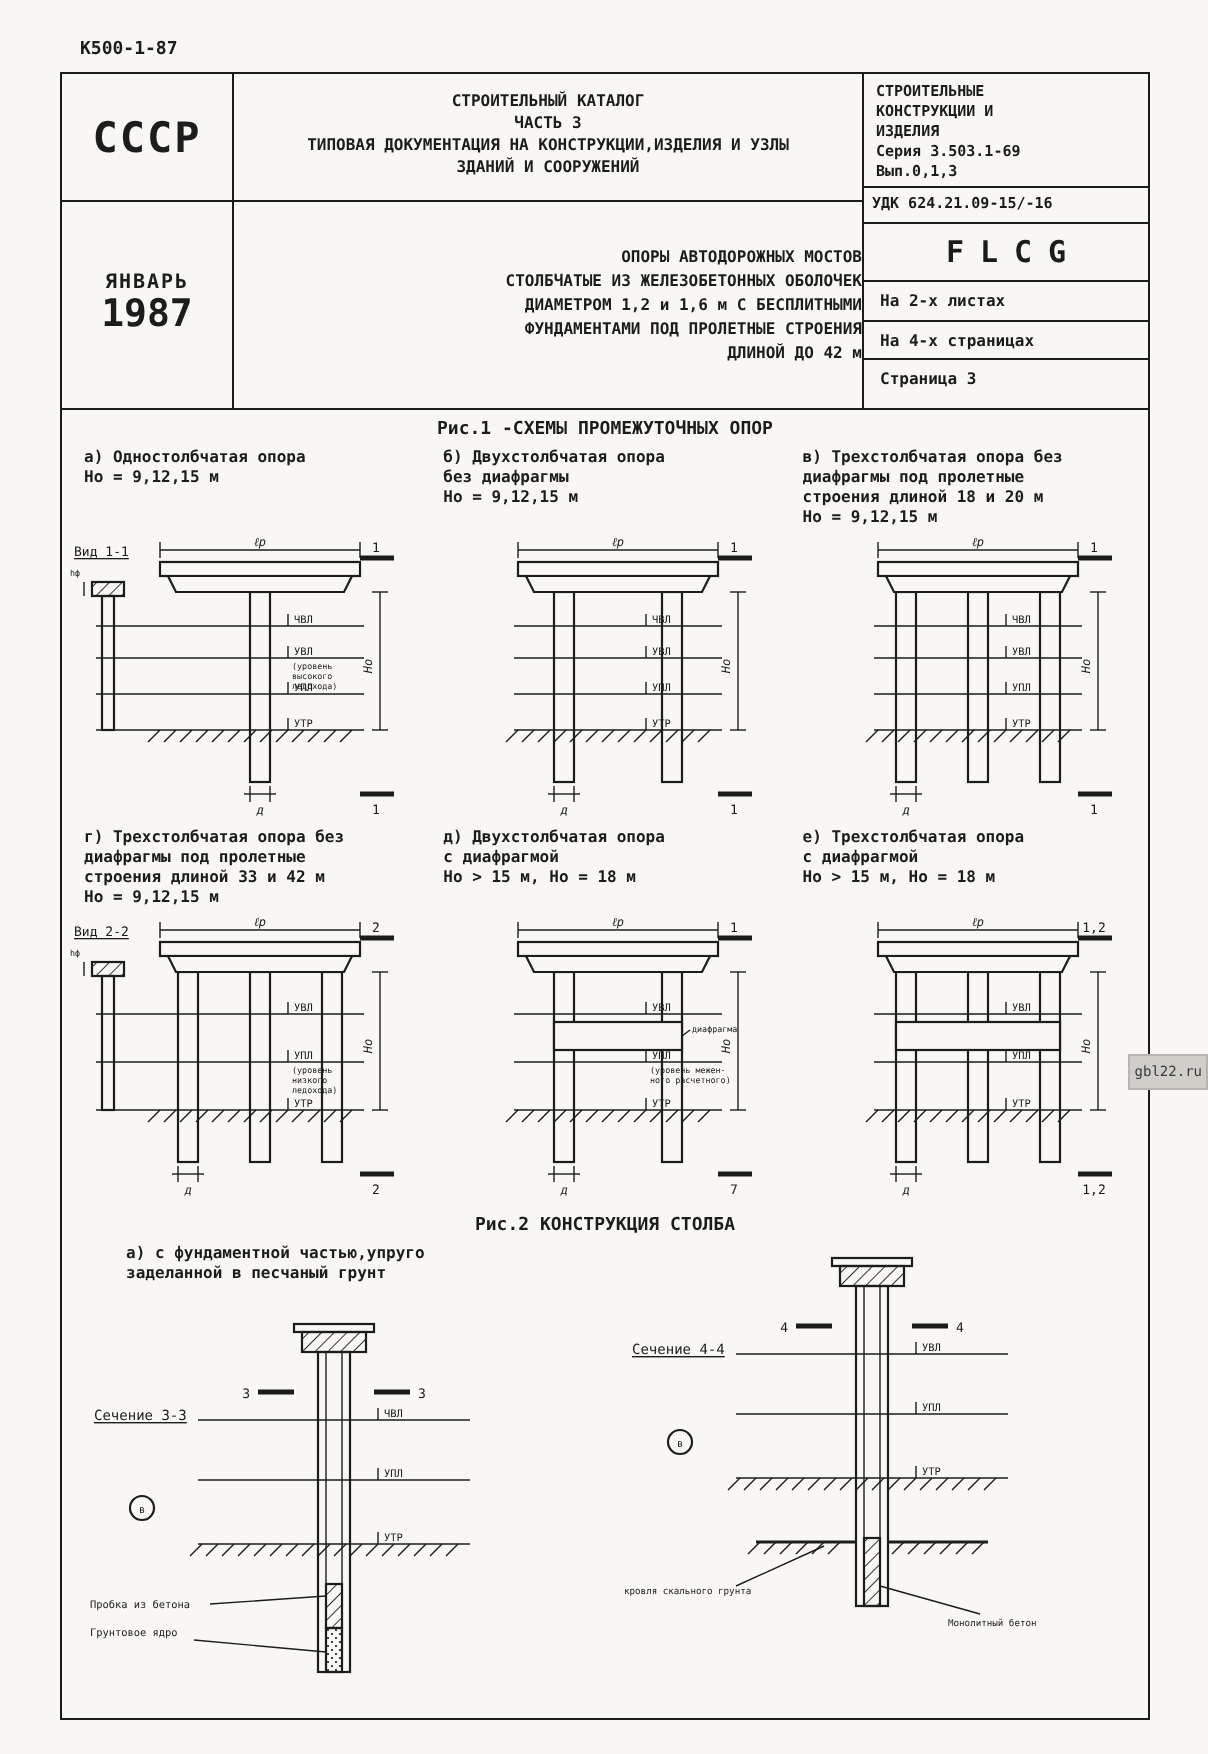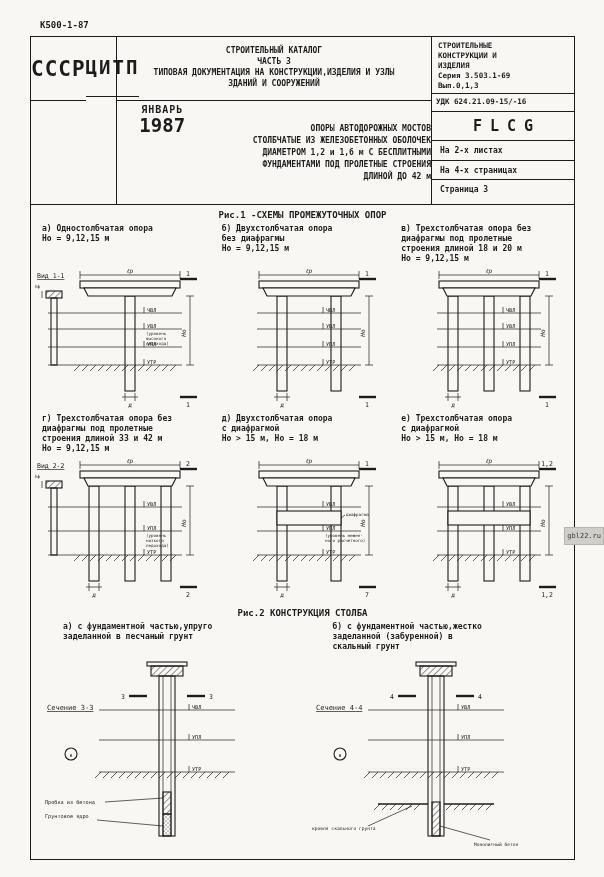--- a/index.html
+++ b/index.html
@@ -2,21 +2,21 @@
 <html><head>
 <meta charset="utf-8">
 <style>
   html,body{margin:0;padding:0;background:#eceae5;}
   .page{position:relative;width:604px;height:877px;background:#f8f7f3;margin:0 auto;overflow:hidden;
         font-family:"DejaVu Sans Mono",monospace;color:#1c1c1c;}
   .doc-code{position:absolute;left:40px;top:20px;font-size:9px;font-weight:600;}
   .frame{position:absolute;left:30px;top:36px;width:545px;height:824px;border:1.6px solid #1c1c1c;box-sizing:border-box;background:#f8f7f3;}
   
   .hdr{display:flex;height:168px;border-bottom:1.4px solid #1c1c1c;box-sizing:border-box;}
-  .hcol-left{width:86px;border-right:1.4px solid #1c1c1c;display:flex;flex-direction:row;box-sizing:border-box;}
+  .hcol-left{width:86px;border-right:1.4px solid #1c1c1c;display:flex;flex-direction:column;box-sizing:border-box;}
   .hcol-center{flex:1;border-right:1.4px solid #1c1c1c;display:flex;flex-direction:column;box-sizing:border-box;}
   .hcol-right{width:142px;display:flex;flex-direction:column;box-sizing:border-box;}
   .cell{box-sizing:border-box;}
   .bb{border-bottom:1.4px solid #1c1c1c;}
   .stamp1{height:64px;display:flex;align-items:center;justify-content:center;font-size:21px;font-weight:700;letter-spacing:1px;}
   .stamp2{height:60px;display:flex;align-items:center;justify-content:center;font-size:19px;font-weight:700;letter-spacing:2px;}
   .stamp3{flex:1;display:flex;flex-direction:column;align-items:center;justify-content:center;line-height:1.05;}
   .stamp3 .m{font-size:10px;font-weight:700;letter-spacing:1px;}
   .stamp3 .y{font-size:19px;font-weight:700;}
   .catalog{height:64px;text-align:center;font-size:8px;font-weight:600;line-height:11px;padding-top:8px;}
@@ -65,21 +65,20 @@
 </svg>
 
 <div class="page">
   <div class="doc-code">К500-1-87</div>
 
   <div class="frame">
 
     <div class="hdr">
       <div class="hcol-left">
         <div class="cell stamp1 bb">СССР</div>
-        <div class="cell stamp2 bb">ЦИТП</div>
         <div class="cell stamp3">
           <div class="m">ЯНВАРЬ</div>
           <div class="y">1987</div>
         </div>
       </div>
       <div class="hcol-center">
         <div class="cell catalog bb">
           <div>СТРОИТЕЛЬНЫЙ КАТАЛОГ</div>
           <div>ЧАСТЬ 3</div>
           <div>ТИПОВАЯ ДОКУМЕНТАЦИЯ НА КОНСТРУКЦИИ,ИЗДЕЛИЯ И УЗЛЫ</div>
@@ -639,25 +638,20 @@
                 <line x1="58" y1="166" x2="124" y2="172" class="thin"></line>
               </g>
               <g>
                 <circle cx="32" cy="100" r="6" class="shape"></circle>
                 <text x="32" y="102.5" text-anchor="middle" class="t5">в</text>
               </g>
             </svg>
           </div>
         </div>
         <div class="panel2">
-          <div class="ptitle2">
-            <div>б) с фундаментной частью,жестко</div>
-            <div>заделанной (забуренной) в</div>
-            <div>скальный грунт</div>
-          </div>
           <div class="psvg">
             <svg width="258" height="200" viewBox="0 0 258 200">
               <g>
                 <text x="8" y="56" class="t7">Сечение 4-4</text>
               </g>
               <g>
                 <line x1="60" y1="56" x2="196" y2="56" class="thin"></line>
                 <line x1="150" y1="50" x2="150" y2="56" class="thin"></line>
                 <text x="153" y="54.5" class="t5">УВЛ</text>
                 <line x1="60" y1="86" x2="196" y2="86" class="thin"></line>

